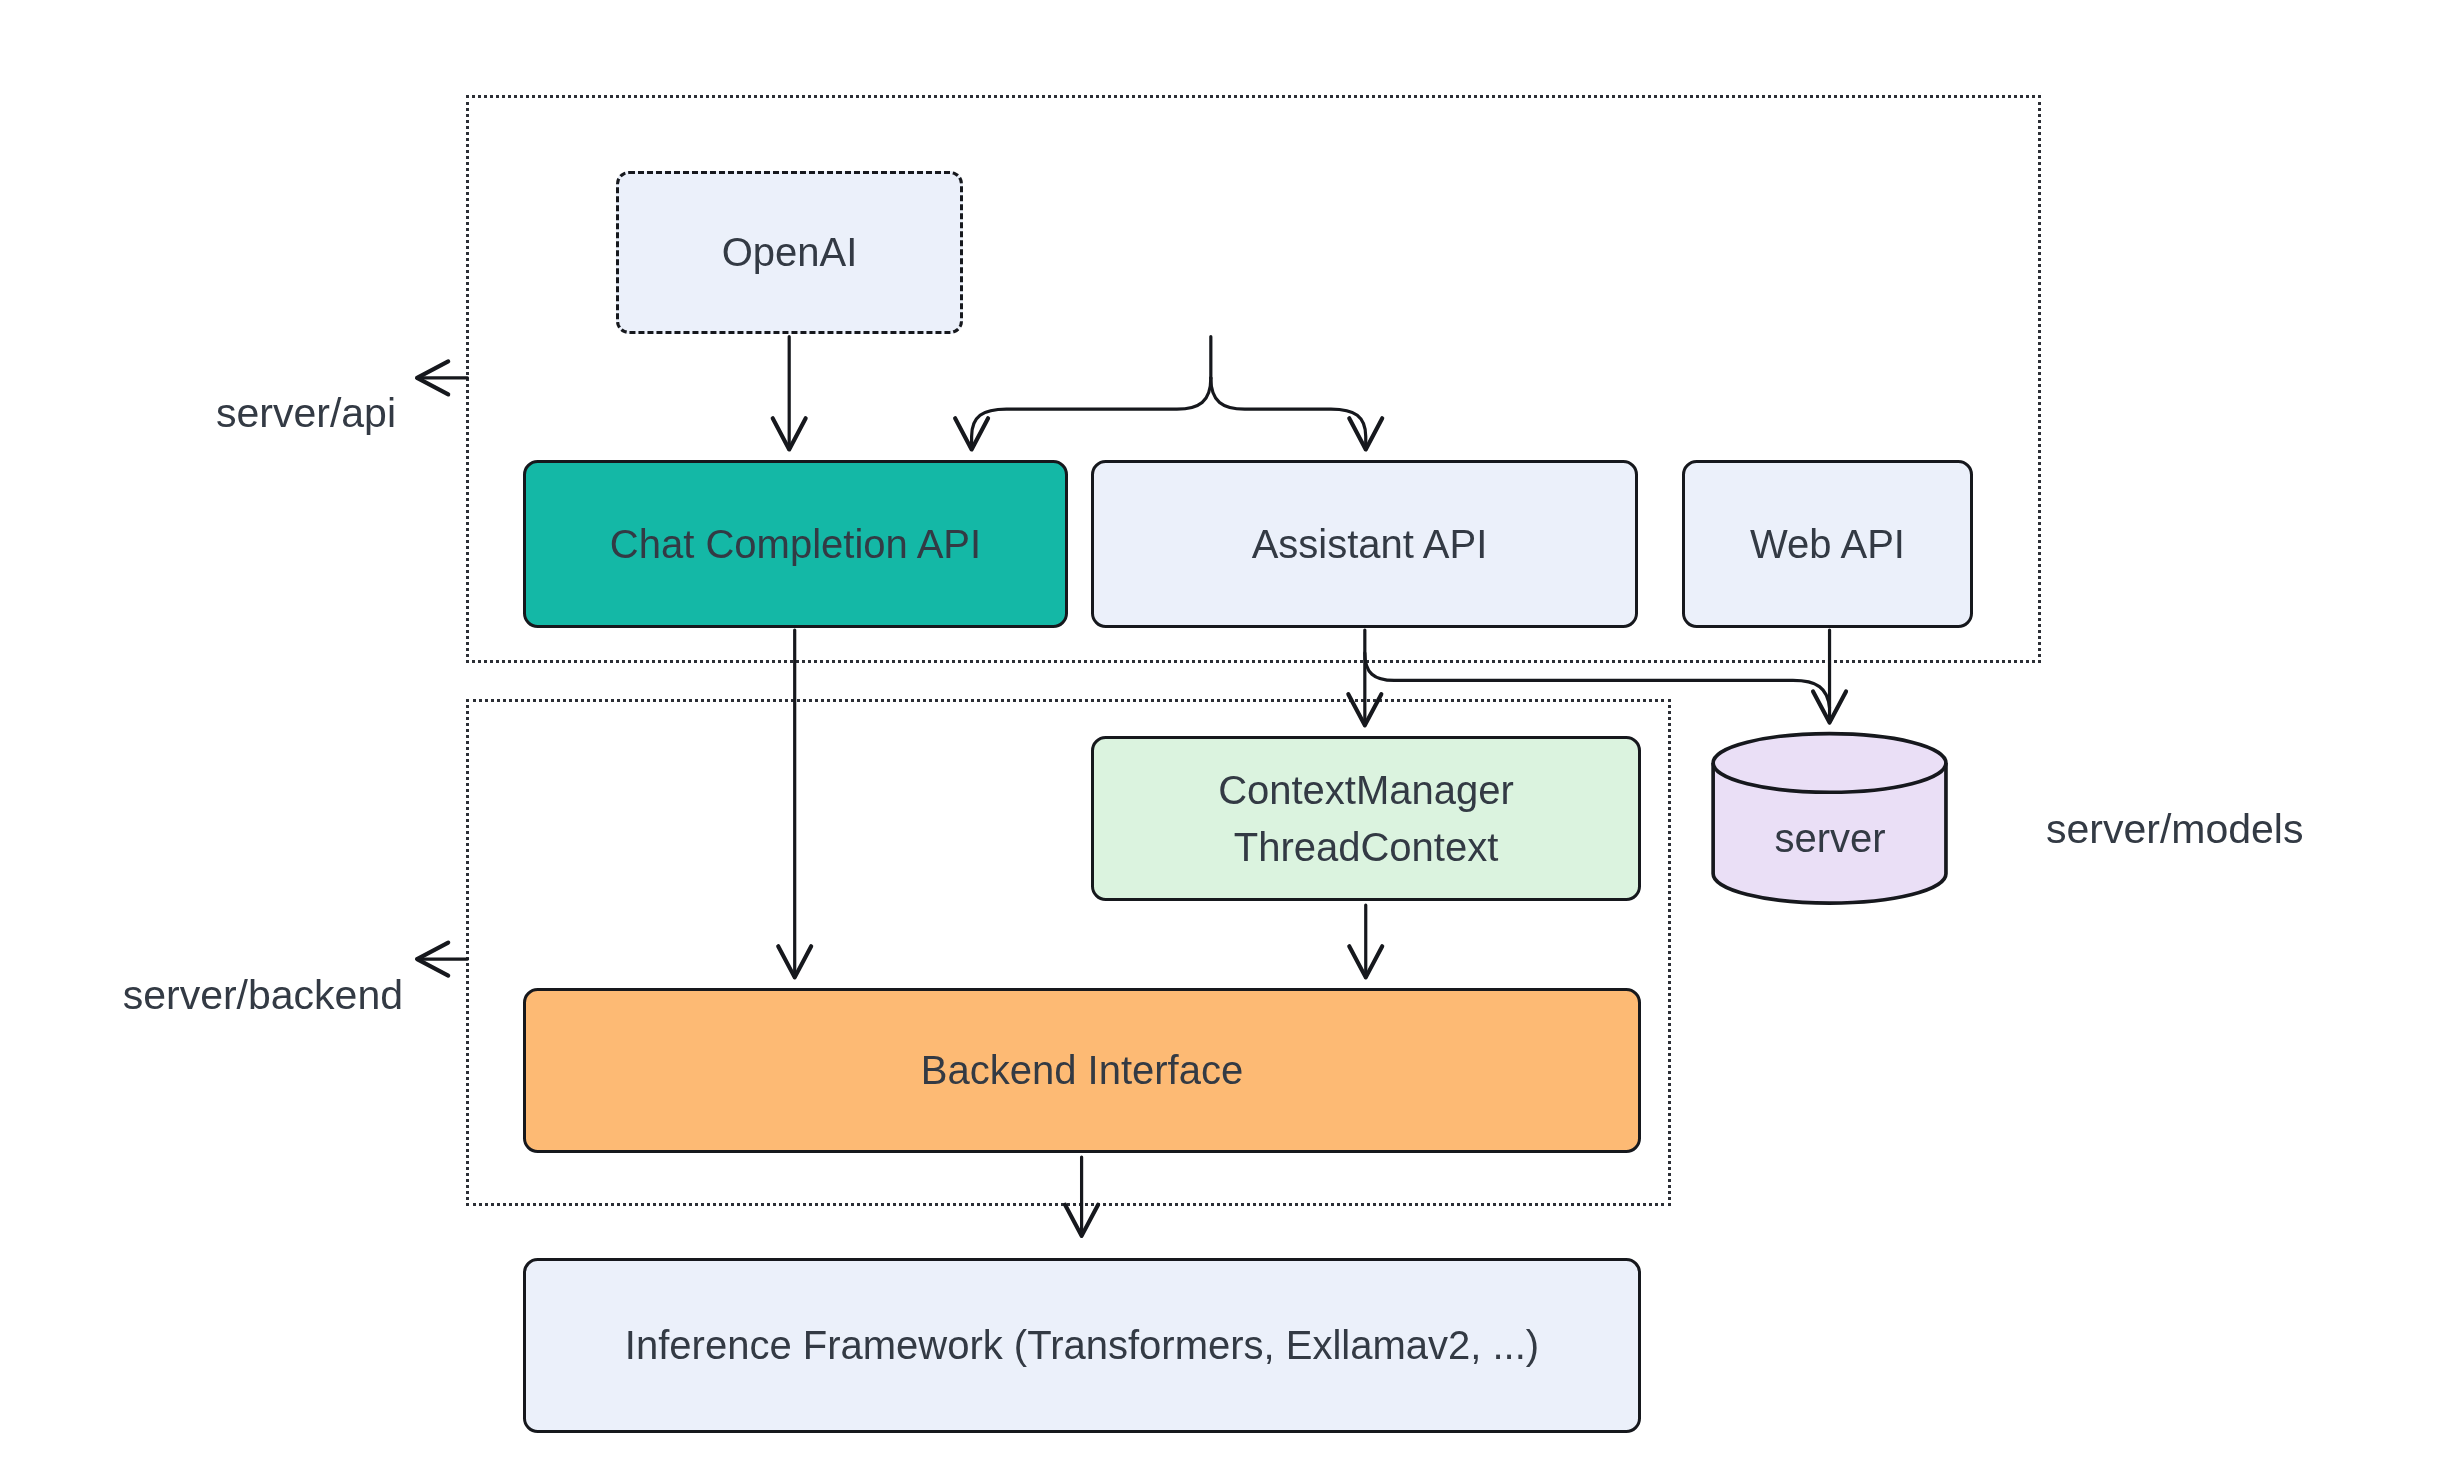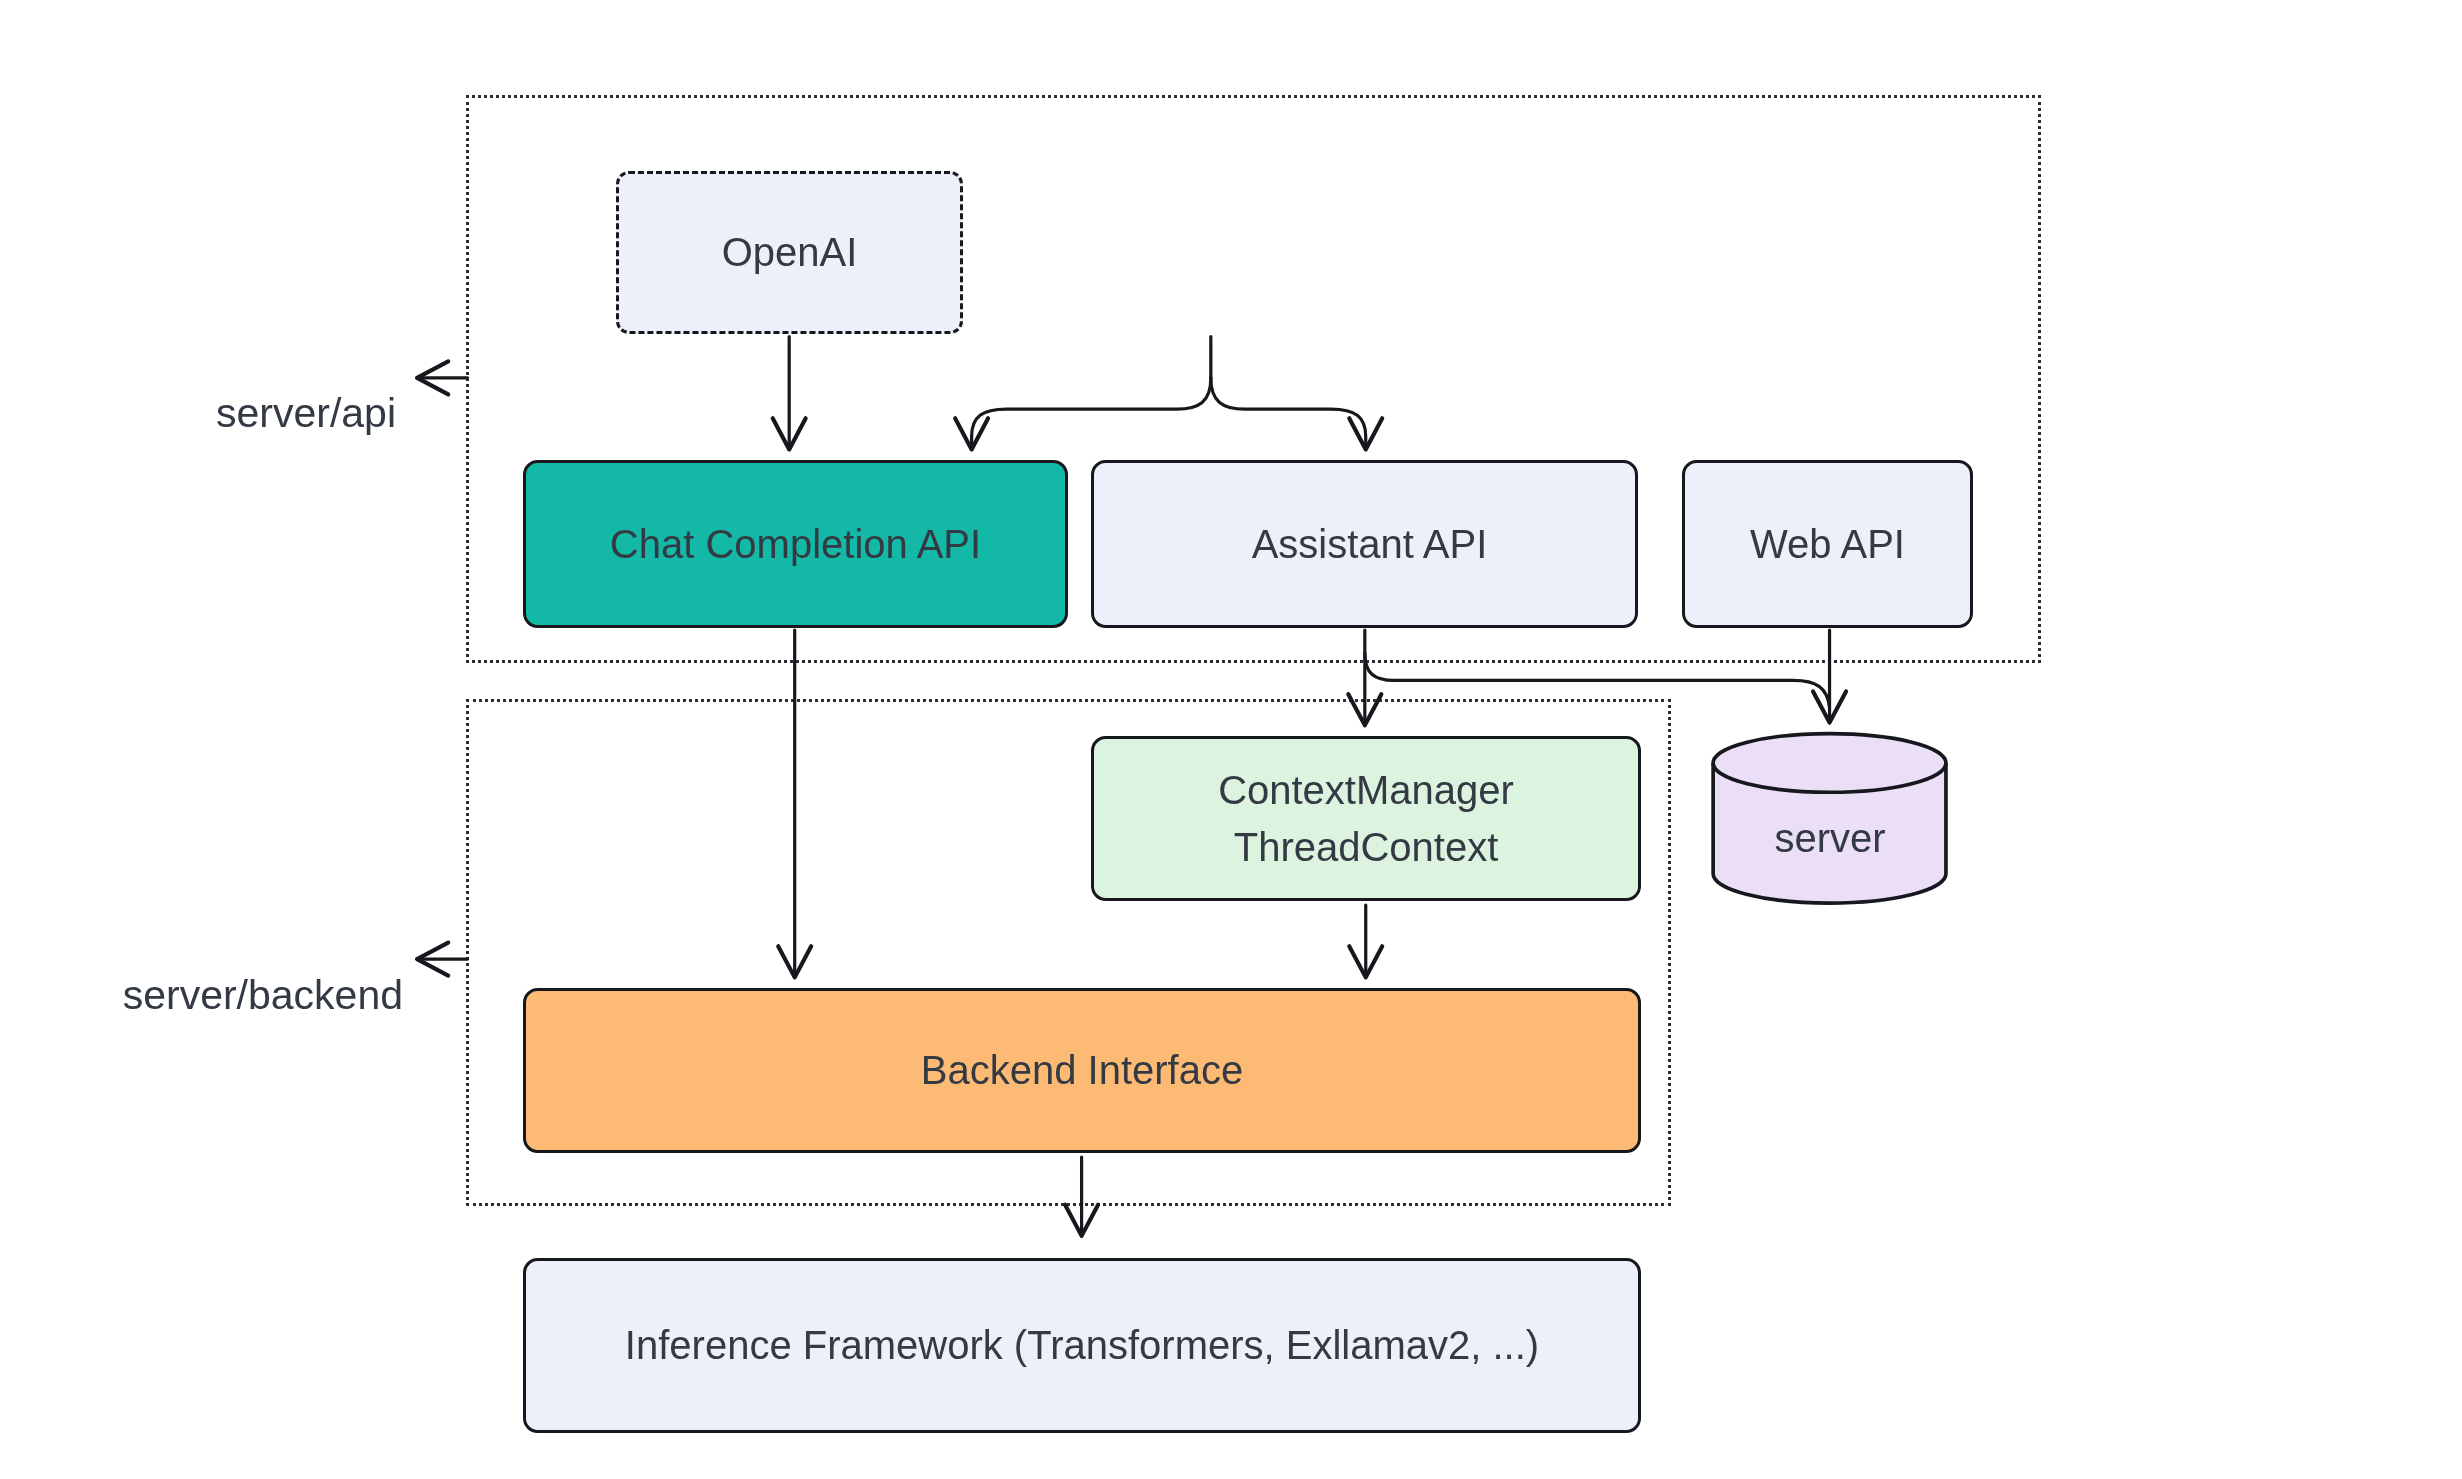--- a/index.html
+++ b/index.html
@@ -143,15 +143,18 @@
   </div>
 
   <div class="side-label right-anchored" style="right:2066px; top:347px;">
     <span>server/api</span>
   </div>
 
   <div class="side-label right-anchored" style="right:2059px; top:929px;">
     <span>server/backend</span>
   </div>
 
+  <div class="side-label" style="left:2046px; top:799px;">
+    <span>server/models</span>
+  </div>
 
 </div>
 
 
 </body></html>

